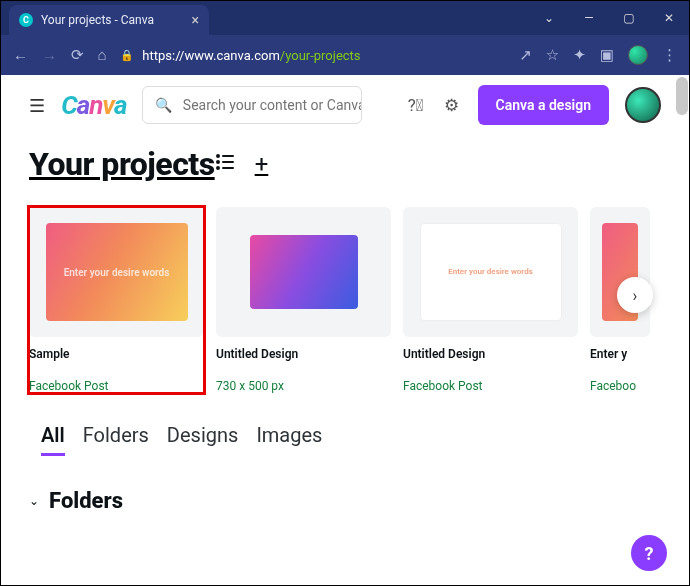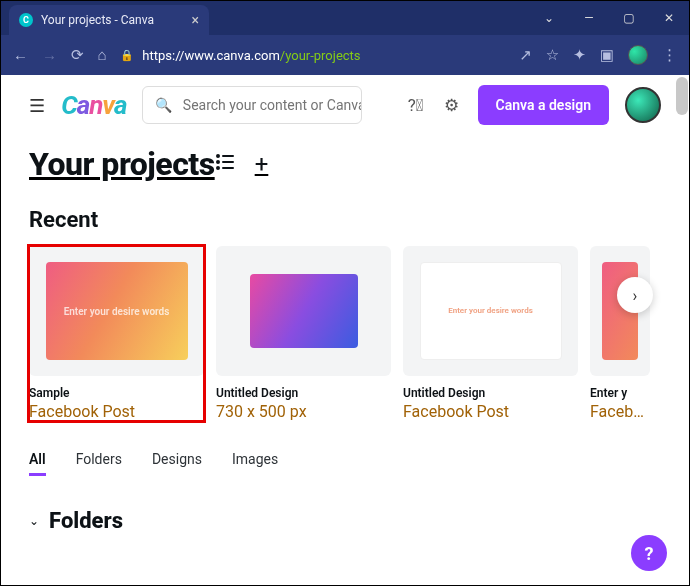--- a/index.html
+++ b/index.html
@@ -52,25 +52,25 @@
 .card.highlight { outline: 3px solid #e60000; outline-offset: -1px; }
 .thumb-wrap { width: 175px; height: 130px; background: #f3f4f5; border-radius: 6px; display: flex; align-items: center; justify-content: center; }
 .thumb { border-radius: 4px; display: flex; align-items: center; justify-content: center; text-align: center; }
 
 .thumb-1 { width: 142px; height: 98px; background: linear-gradient(120deg, #ef5d82 0%, #f28a5a 45%, #f7cf5b 100%); color: rgba(255,255,255,0.75); font-size: 10px; font-weight: 600; line-height: 1.3; }
 .thumb-2 { width: 108px; height: 74px; background: linear-gradient(120deg, #e84aa2 0%, #8a4de0 50%, #3b5ce0 100%); }
 .thumb-3 { width: 142px; height: 98px; background: #fff; border: 1px solid #eee; color: #f0a080; font-size: 8px; font-weight: 600; line-height: 1.3; }
 .thumb-4 { width: 36px; height: 98px; background: linear-gradient(120deg, #ef5d82 0%, #f28a5a 100%); }
 
 .card-title { font-size: 12px; font-weight: 600; color: #0d1216; margin-top: 10px; white-space: nowrap; overflow: hidden; text-overflow: ellipsis; }
-.card-sub { font-size: 16px; color: #a16207; margin-top: 2px; white-space: nowrap; overflow: hidden; text-overflow: ellipsis; }
+.card-sub { font-size: 12px; color: #15803d; margin-top: 18px; white-space: nowrap; overflow: hidden; text-overflow: ellipsis; }
 
 .scroll-arrow { position: absolute; right: 36px; top: 142px; width: 36px; height: 36px; border-radius: 50%; background: #fff; box-shadow: 0 2px 8px rgba(0,0,0,0.2); display: flex; align-items: center; justify-content: center; font-size: 16px; color: #333; z-index: 5; }
 
-.tabs { display: flex; gap: 30px; margin-top: 30px; font-size: 14px; color: #2e3338; }
+.tabs { display: flex; gap: 18px; margin-top: 30px; font-size: 20px; color: #2e3338; margin-left: 12px; }
 .tab-item { padding-bottom: 6px; cursor: pointer; }
 .tab-item.active { color: #0d1216; font-weight: 600; border-bottom: 3px solid #8b3dff; }
 
 .folders-row { display: flex; align-items: center; gap: 10px; margin-top: 32px; }
 .chevron { font-size: 12px; color: #0d1216; }
 .folders-title { font-size: 22px; font-weight: 800; color: #0d1216; }
 
 .help-fab { position: absolute; right: 22px; bottom: 14px; width: 36px; height: 36px; border-radius: 50%; background: #8b3dff; color: #fff; display: flex; align-items: center; justify-content: center; font-size: 18px; font-weight: 700; }
 
 .tiny-scroll { position: absolute; right: 1px; top: 76px; width: 12px; height: 38px; background: #c8c8c8; border-radius: 6px; }
@@ -140,21 +140,20 @@
               <line x1="8" y1="9" x2="18" y2="9"></line>
               <circle cx="3" cy="15" r="1" fill="#0d1216"></circle>
               <line x1="8" y1="15" x2="18" y2="15"></line>
             </g>
           </svg>
       </span>
       <span style="font-size:24px;">+</span>
     </div>
   </div>
 
-  <div class="section-title">Recent</div>
 
   <div class="cards-row">
     <div class="card highlight">
       <div class="thumb-wrap">
           <div class="thumb thumb-1">Enter your desire words</div>
         </div>
       <div class="card-title">Sample</div>
       <div class="card-sub">Facebook Post</div>
     </div>
     <div class="card">

